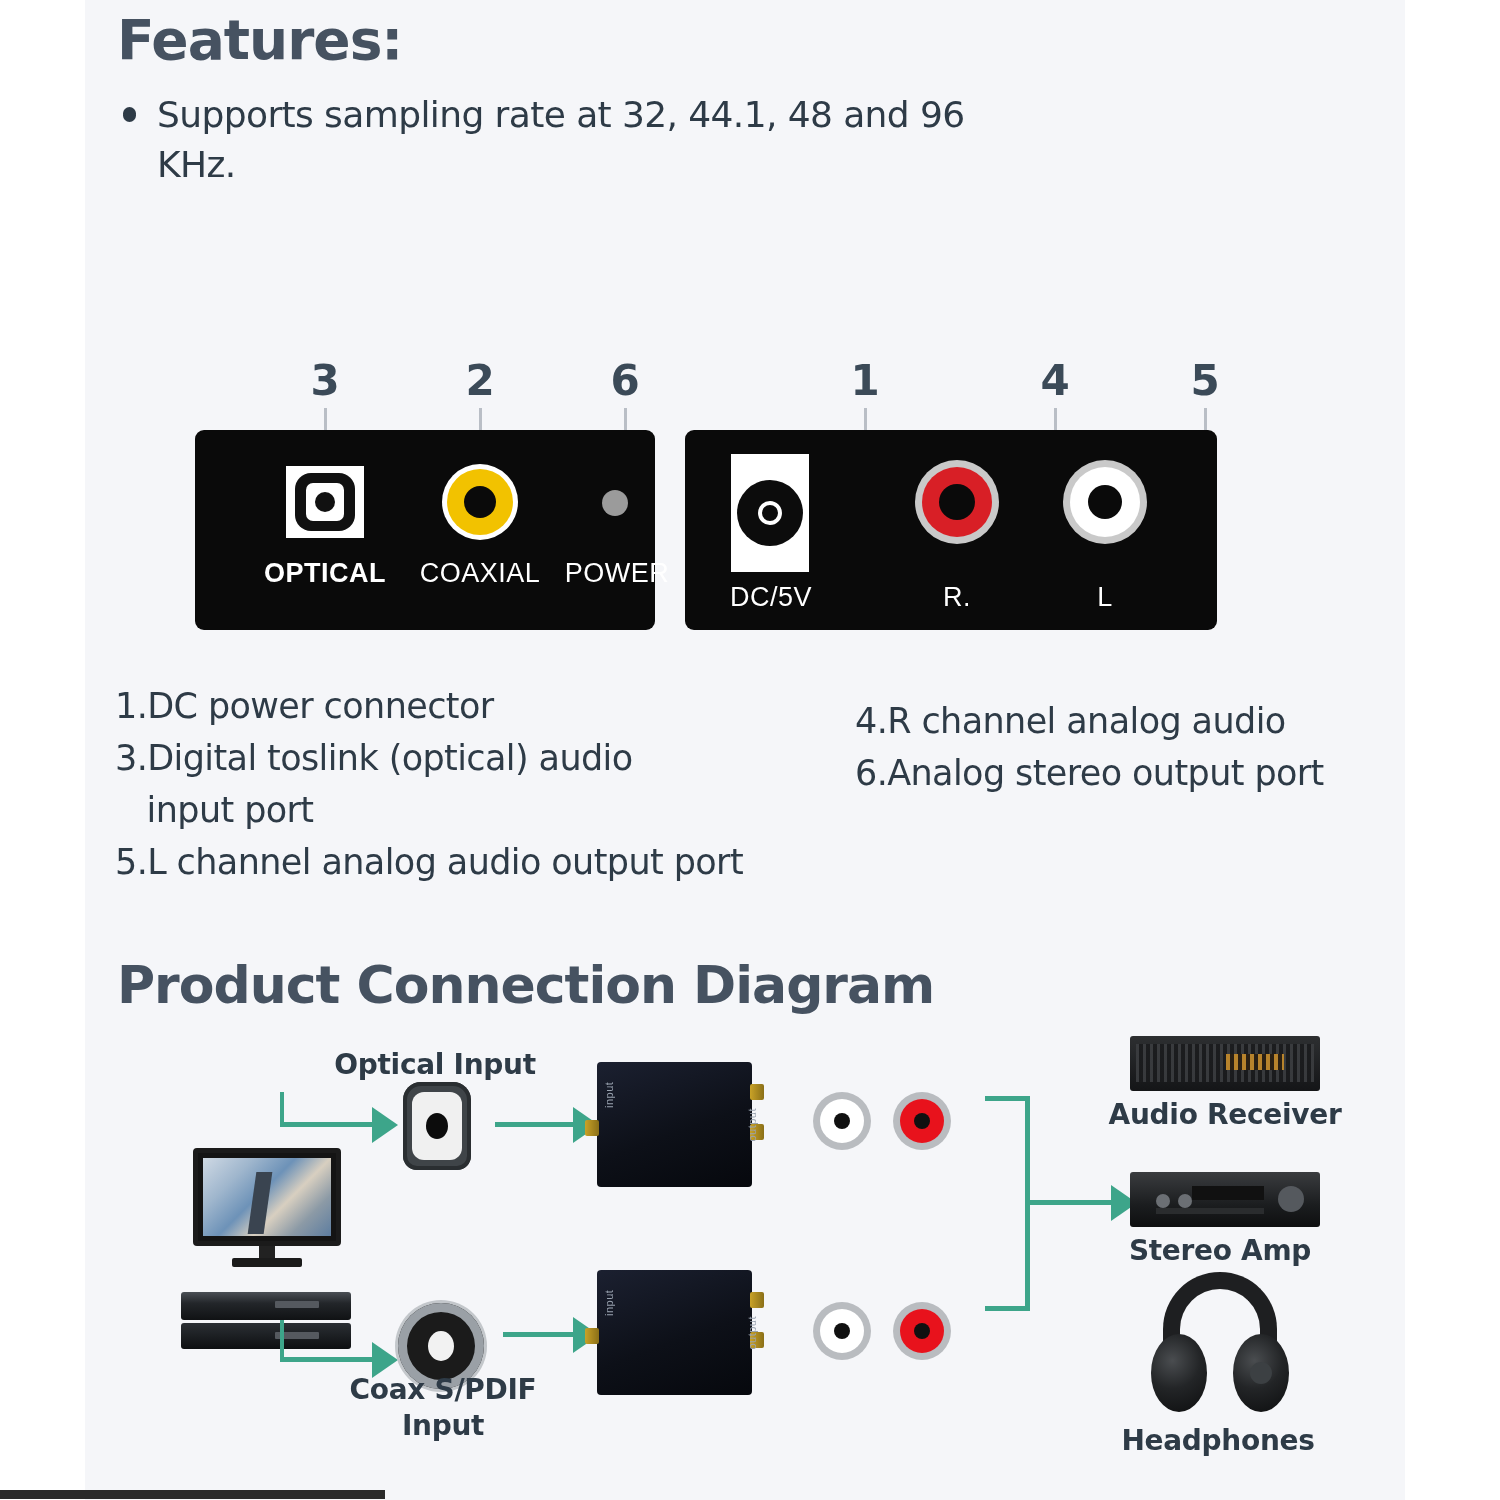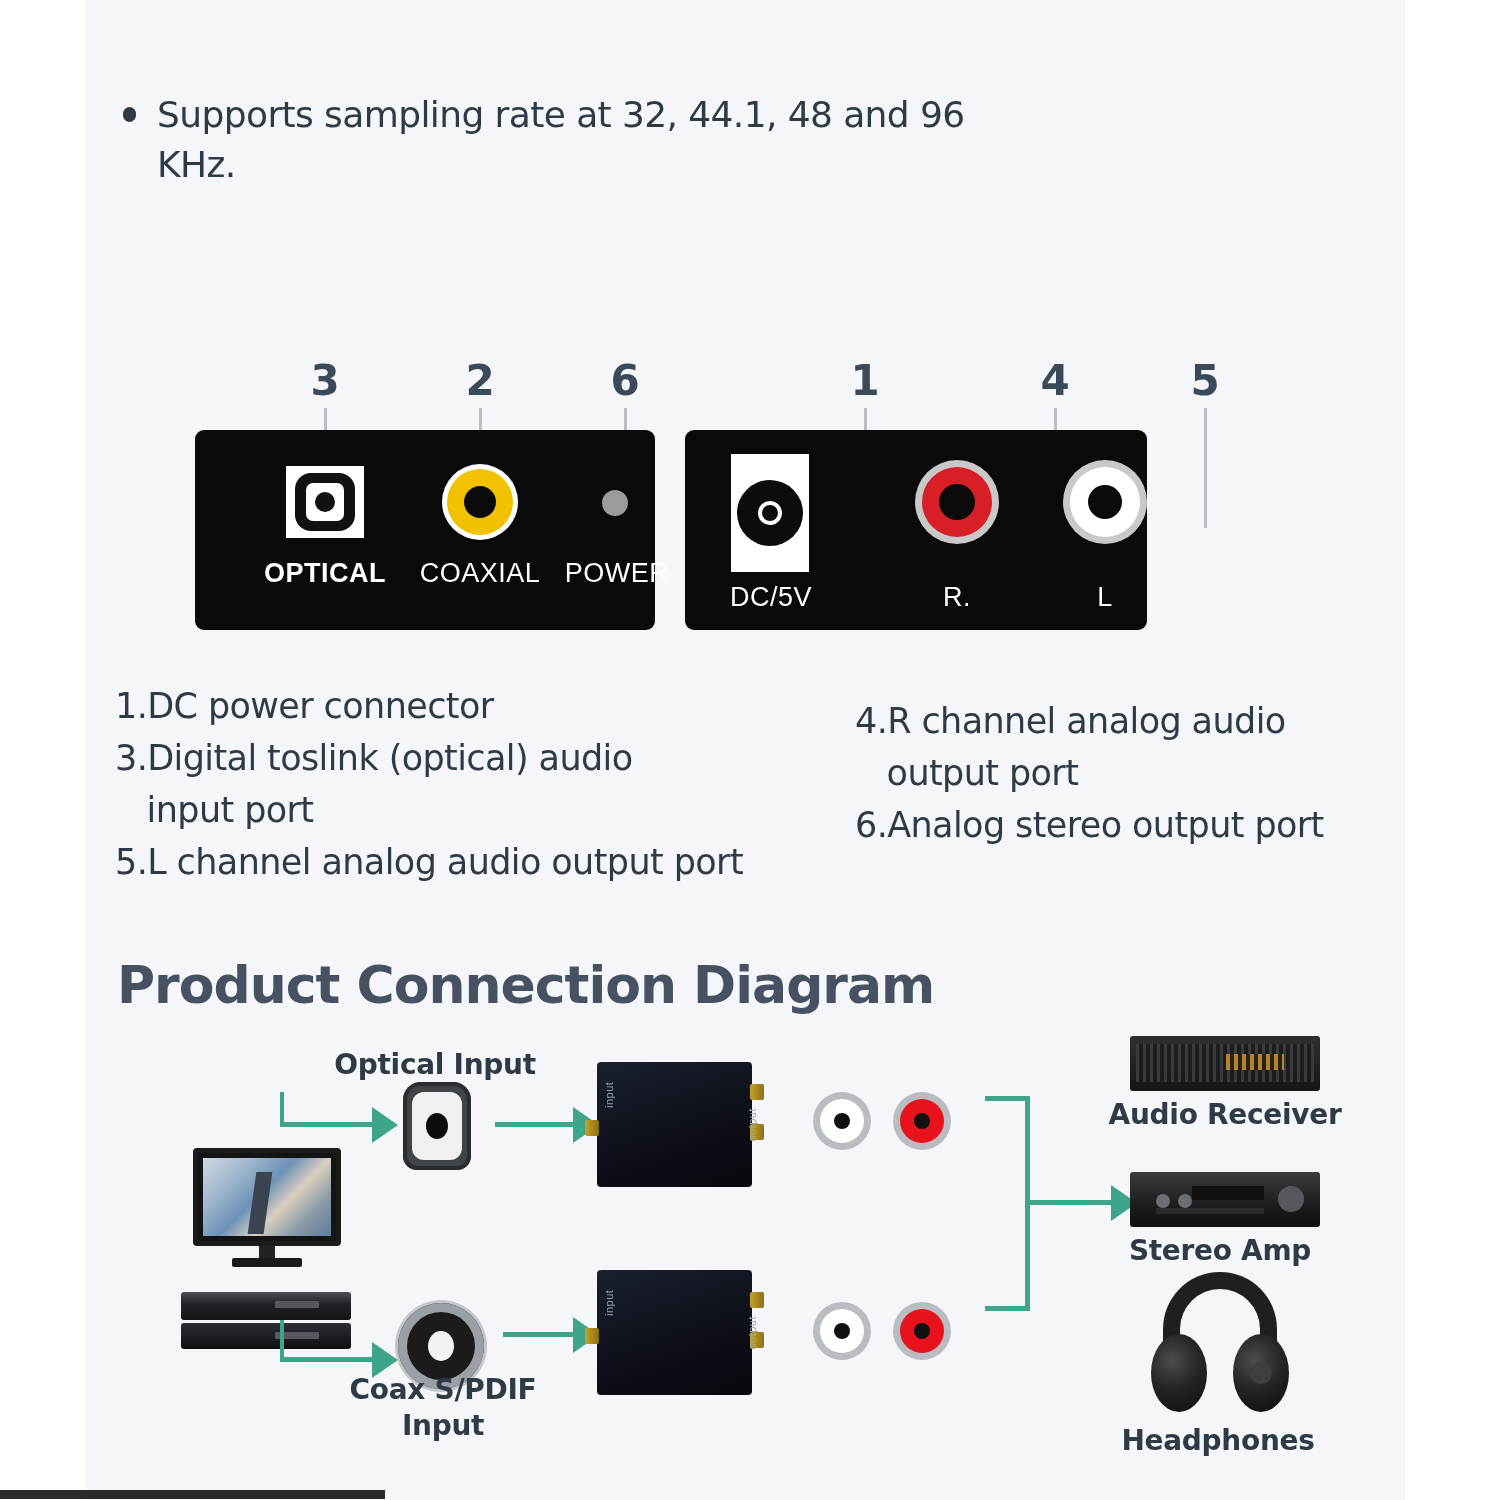--- a/index.html
+++ b/index.html
@@ -66,21 +66,21 @@
     background: #b9bec6;
   }
   .panel {
     position: absolute;
     background: #0a0a0a;
     border-radius: 9px;
     top: 80px;
     height: 200px;
   }
   #panel-left  { left: 110px; width: 460px; }
-  #panel-right { left: 600px; width: 462px; }
+  #panel-right { left: 600px; width: 532px; }
 
   .port-label {
     position: absolute;
     color: #ffffff;
     font-size: 27px;
     letter-spacing: 0.5px;
     font-family: "Liberation Sans", sans-serif;
     transform: translateX(-50%);
     white-space: nowrap;
   }
@@ -346,20 +346,21 @@
     content:""; position:absolute; left:50%; top:50%;
     transform:translate(-50%,-50%); width:22px; height:22px;
     border-radius:50%; background:#3c4043;
   }
 </style>
 </head>
 <body>
 
 <div id="sheet">
 
+  <div id="features-heading">Features:</div>
 
   <div class="feature-list">
     <div class="feature-item">
       <span class="bullet"></span>
     </div>
     <div class="feature-item">
       <span class="bullet"></span>
       <span>Supports sampling rate at 32, 44.1, 48 and 96 KHz.</span>
     </div>
   </div>
@@ -427,21 +428,20 @@
 
   <div class="legend-col" id="legend-left">
     <div class="legend-line">1.DC power connector</div>
     <div class="legend-line">3.Digital toslink (optical) audio</div>
     <div class="legend-line">   input port</div>
     <div class="legend-line">5.L channel analog audio output port</div>
   </div>
 
   <div class="legend-col" id="legend-right">
     <div class="legend-line">4.R channel analog audio</div>
-    <div class="legend-line">   output port</div>
     <div class="legend-line">6.Analog stereo output port</div>
   </div>
 
   <div id="diagram">
 
     <div class="tv" style="left:108px; top:118px;">
       <div class="screen">
           <div class="pic"></div>
         </div>
       <div class="neck"></div>

